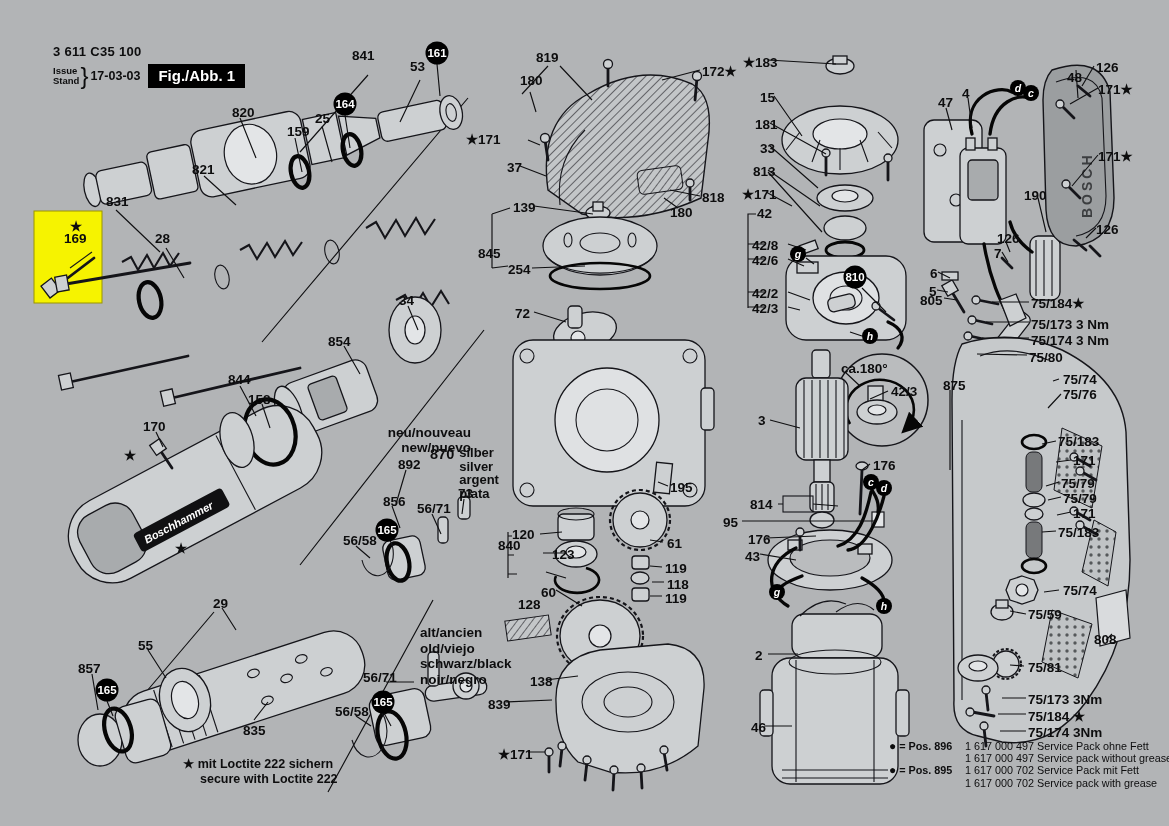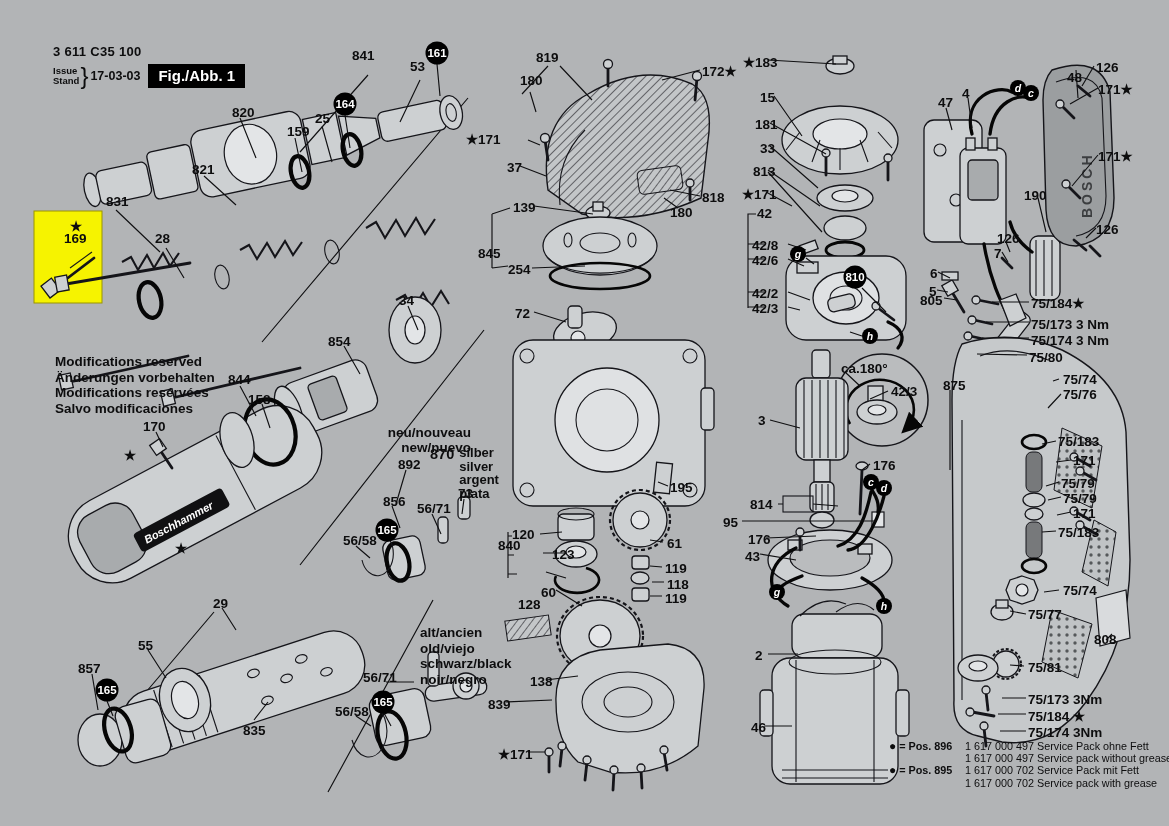--- a/index.html
+++ b/index.html
@@ -431,26 +431,20 @@
       <div id="issue-labels">
         <div>Issue</div>
         <div>Stand</div>
       </div>
       <span id="brace">}</span>
       <span id="issue-date">17-03-03</span>
       <span id="fig-box">Fig./Abb. 1</span>
     </div>
   </div>
 
-  <div id="mods" class="note">
-    <div>Modifications reserved</div>
-    <div>Änderungen vorbehalten</div>
-    <div>Modifications resérvées</div>
-    <div>Salvo modificaciones</div>
-  </div>
 
   <div id="new-variant" class="note">
     <div>neu/nouveau</div>
     <div>new/nuevo</div>
   </div>
   <div id="new-part-row" class="note">
     <span id="new-part-num">870</span>
     <span id="new-colors">
       <div>silber</div>
       <div>silver</div>
@@ -459,20 +453,24 @@
     </span>
   </div>
 
   <div id="old-variant" class="note">
     <div>alt/ancien</div>
     <div>old/viejo</div>
     <div>schwarz/black</div>
     <div>noir/negro</div>
   </div>
 
+  <div id="loctite" class="note">
+    <div>★ mit Loctite 222 sichern</div>
+    <div class="l2">secure with Loctite 222</div>
+  </div>
 
   <div id="legend" class="note">
     <div class="legend-row">
       <span class="legend-key"><span class="bullet">●</span> <span>= Pos. 896</span></span>
       <span class="legend-txt">1 617 000 497 Service Pack ohne Fett</span>
     </div>
     <div class="legend-row">
       <span class="legend-key"></span>
       <span class="legend-txt">1 617 000 497 Service pack without grease</span>
     </div>
@@ -594,20 +592,20 @@
       <div class="callout plain" style="left: 243px; top: 723px;">835</div>
       <div class="callout plain" style="left: 363px; top: 670px;">56/71</div>
       <div class="callout badge" style="left: 383px; top: 702px;">165</div>
       <div class="callout plain" style="left: 335px; top: 704px;">56/58</div>
       <div class="callout plain" style="left: 530px; top: 674px;">138</div>
       <div class="callout plain" style="left: 488px; top: 697px;">839</div>
       <div class="callout plain" style="left: 498px; top: 746px;">★171</div>
       <div class="callout plain" style="left: 755px; top: 648px;">2</div>
       <div class="callout plain" style="left: 751px; top: 720px;">46</div>
       <div class="callout plain" style="left: 1063px; top: 583px;">75/74</div>
-      <div class="callout plain" style="left: 1028px; top: 607px;">75/77</div>
+      <div class="callout plain" style="left: 1028px; top: 607px;">75/59</div>
       <div class="callout plain" style="left: 1094px; top: 632px;">808</div>
       <div class="callout plain" style="left: 1028px; top: 660px;">75/81</div>
       <div class="callout plain" style="left: 1028px; top: 692px;">75/173 3Nm</div>
       <div class="callout plain" style="left: 1028px; top: 708px;">75/184 ★</div>
       <div class="callout plain" style="left: 1028px; top: 725px;">75/174 3Nm</div>
     </div>
 </div>
 
 </body></html>

